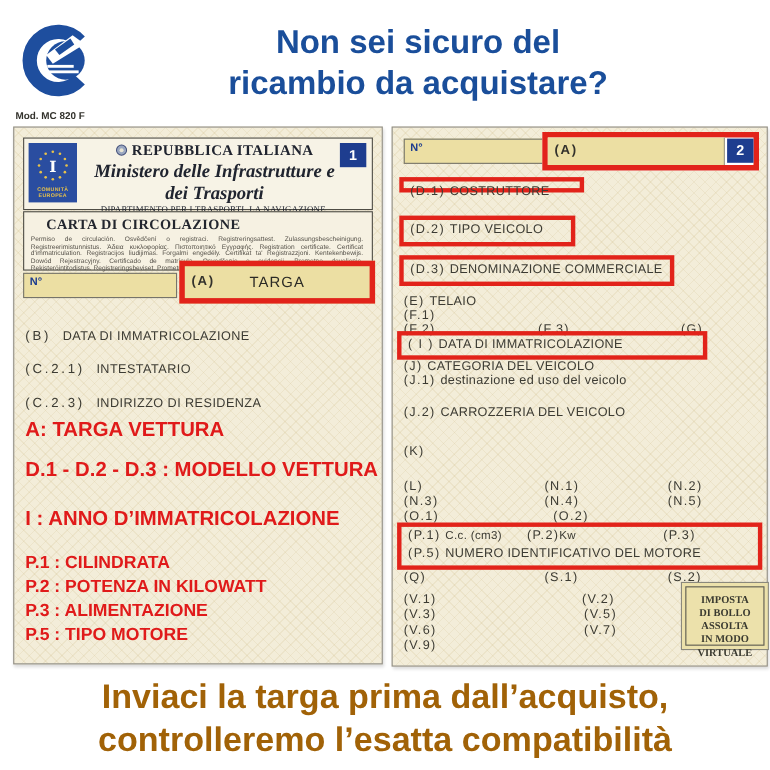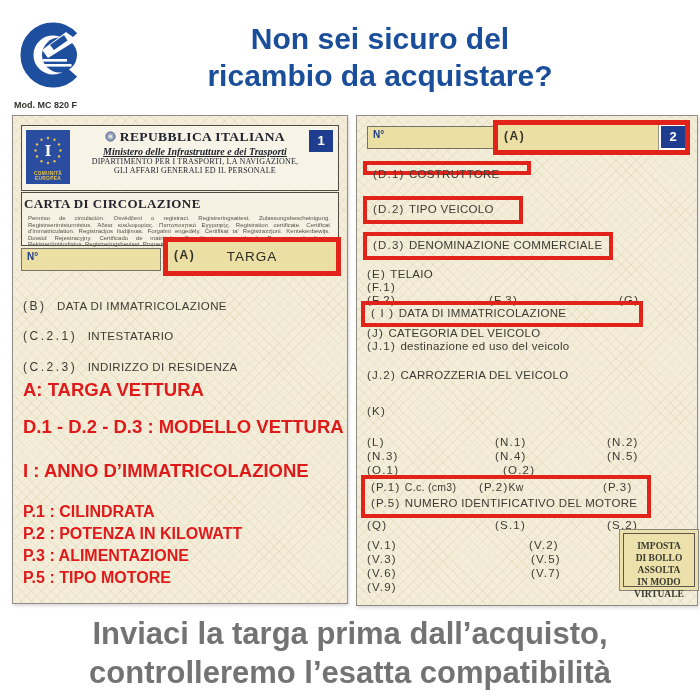--- a/index.html
+++ b/index.html
@@ -18,28 +18,28 @@
   #doc1{left:12px;top:103px;width:334px;height:487px;}
   #doc2{left:356px;top:103px;width:340px;height:489px;}
   
   .hdrbox{position:absolute;left:8px;top:9px;width:316px;height:64px;border:1px solid #4e4c44;
           background:#f7f3e6;}
   .eubox{position:absolute;left:4px;top:4px;width:44px;height:54px;background:#2a4da0;}
   .eutxt{position:absolute;left:0;bottom:2px;width:100%;text-align:center;color:#e8c24a;
          font-size:4.8px;line-height:5.6px;font-weight:bold;letter-spacing:.3px;}
   .hdrcenter{position:absolute;left:54px;top:3px;width:238px;text-align:center;color:#20242f;}
   .rep{font-family:"Liberation Serif",serif;font-weight:bold;font-size:13.5px;letter-spacing:.4px;}
-  .min{font-family:"Liberation Serif",serif;font-weight:bold;font-style:italic;font-size:10px;margin-top:1px;text-decoration:underline;}
+  .min{font-family:"Liberation Serif",serif;font-weight:bold;font-style:italic;font-size:17px;margin-top:1px;}
   .dep{font-family:"Liberation Serif",serif;font-size:8px;line-height:9px;letter-spacing:.2px;}
   .badge{position:absolute;width:24px;height:22px;background:#1e3d8f;color:#fff;font-weight:bold;
          font-size:13px;text-align:center;line-height:22px;}
   #badge1{right:5px;top:4px;}
   
   .cartabox{position:absolute;left:8px;top:76px;width:316px;height:52px;border:1px solid #4e4c44;background:#f6f1e2;}
-  .cartarow{position:absolute;left:2px;top:3px;width:304px;display:flex;justify-content:space-between;align-items:baseline;}
+  .cartarow{position:absolute;left:20px;top:3px;width:304px;display:flex;justify-content:space-between;align-items:baseline;}
   .cartatitle{font-family:"Liberation Serif",serif;font-weight:bold;font-size:13px;color:#23262e;letter-spacing:.4px;}
   .cartanum{font-family:"DejaVu Sans Mono",monospace;font-weight:bold;font-size:13.5px;color:#15151a;
             letter-spacing:2.5px;margin-right:30px;}
   .multiling{position:absolute;left:6px;top:22px;width:302px;font-size:6px;line-height:6.6px;color:#56524a;
              text-align:justify;}
   
   .nfield{position:absolute;background:#ecdfa3;border:1px solid #76746a;color:#1e3d8f;
           font-weight:bold;font-size:10px;padding:2px 0 0 5px;box-sizing:border-box;}
   #d1-nfield{left:8px;top:132px;width:140px;height:23px;}
   .aredbox{position:absolute;border:5px solid #e2231a;background:#ecdfa3;box-sizing:border-box;}
@@ -61,21 +61,21 @@
   .redbox{position:absolute;border:4px solid #e2231a;box-sizing:border-box;color:#3c3b33;
           font-size:11.5px;letter-spacing:1.2px;white-space:nowrap;padding:3px 0 0 6px;}
   #d2-abox{left:136px;top:4px;width:197px;height:35px;border-width:5px;background:#fff;padding:0;}
   .ayellow{position:absolute;left:0;top:0;width:160px;height:25px;background:#ecdfa3;border-right:1px solid #9a9888;}
   #badge2{right:0px;top:1px;}
   .stamp{position:absolute;left:266px;top:417px;width:72px;height:54px;background:#ece1ab;
          border:1px solid #5a584e;box-shadow:0 0 0 3px #ece1ab,0 0 0 4px #8a887c;
          text-align:center;font-family:"Liberation Serif",serif;font-weight:bold;font-size:9.5px;
          line-height:12px;color:#3a3a30;padding-top:6px;box-sizing:border-box;}
   
-  .footer{position:absolute;left:0;top:602px;width:700px;text-align:center;color:#737373;
+  .footer{position:absolute;left:0;top:602px;width:700px;text-align:center;color:#a16207;
           font-weight:bold;font-size:31px;line-height:39px;}
 </style>
 </head>
 <body>
 
 <div class="canvas">
 
   <div class="logo">
     <svg width="72" height="78" viewBox="0 0 70 78">
       <path d="M51.3 21.6 A26 26 0 1 0 51.3 56.4" fill="none" stroke="#1e4e9e" stroke-width="13"></path>
@@ -234,21 +234,21 @@
     <div class="r" style="top:334px">
       <span>(N.3)</span>
       <span class="cell" style="left:128px">(N.4)</span>
       <span class="cell" style="left:240px">(N.5)</span>
     </div>
     <div class="r" style="top:348px">
       <span>(O.1)</span>
       <span class="cell" style="left:136px">(O.2)</span>
     </div>
 
-    <div class="redbox" style="left:4px;top:359px;width:290px;height:43px;padding-top:2px;">
+    <div class="redbox" style="left:4px;top:359px;width:332px;height:43px;padding-top:2px;">
       <div style="position:relative;height:16px;">
         <span>(P.1)</span>
         <span class="lc" style="font-size:10.5px">C.c. (cm3)</span>
         <span class="cell" style="left:108px"><span>(P.2)</span><span class="lc" style="font-size:10.5px">Kw</span></span>
         <span class="cell" style="left:232px">(P.3)</span>
       </div>
       <div style="position:relative;">
         <span>(P.5)</span>
         <span class="lc">NUMERO IDENTIFICATIVO DEL MOTORE</span>
       </div>

